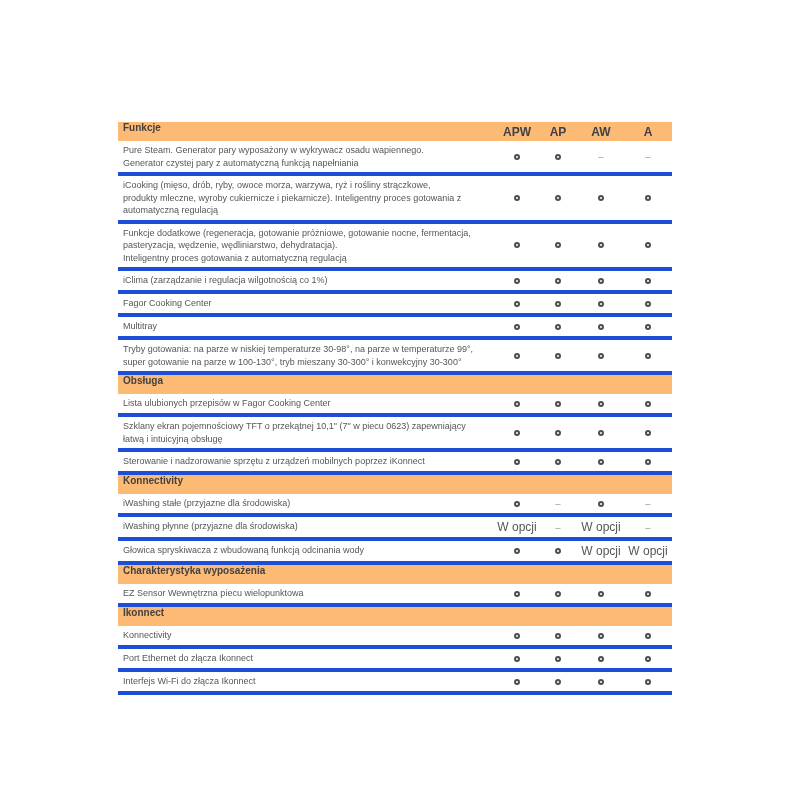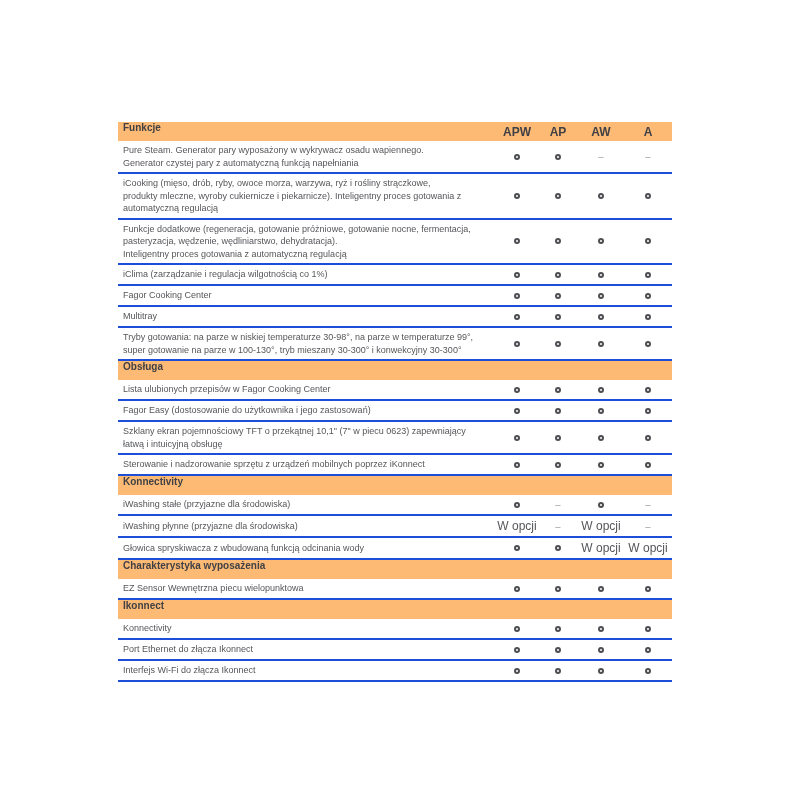--- a/index.html
+++ b/index.html
@@ -16,22 +16,22 @@
   .bar{
     display:flex;align-items:flex-start;
     background:#fdba74;
     min-height:19px;
   }
   .bar-title{
     flex:1;padding-left:5px;
     font-weight:bold;font-size:10px;color:#414145;
   }
   .row{
-    display:flex;align-items:center;
-    border-bottom:2px solid #1d4ed8;
+    display:flex;
+    border-bottom:4px solid #1d4ed8;
     padding:3px 0;
     min-height:13px;
   }
   .label{
     flex:1;padding-left:5px;padding-right:4px;
     font-size:9px;line-height:12.5px;
     white-space:pre-line;
   }
   .vcell{
     display:flex;align-items:center;justify-content:center;
@@ -191,35 +191,20 @@
           <span class="dot"></span>
         </div>
         <div class="vcell c2">
           <span class="dot"></span>
         </div>
         <div class="vcell c3">
           <span class="dot"></span>
         </div>
       </div>
       <div class="row">
-        <div class="label">Fagor Easy (dostosowanie do użytkownika i jego zastosowań)</div>
-        <div class="vcell c0">
-          <span class="dot"></span>
-        </div>
-        <div class="vcell c1">
-          <span class="dot"></span>
-        </div>
-        <div class="vcell c2">
-          <span class="dot"></span>
-        </div>
-        <div class="vcell c3">
-          <span class="dot"></span>
-        </div>
-      </div>
-      <div class="row">
         <div class="label">Szklany ekran pojemnościowy TFT o przekątnej 10,1" (7" w piecu 0623) zapewniający
 łatwą i intuicyjną obsługę</div>
         <div class="vcell c0">
           <span class="dot"></span>
         </div>
         <div class="vcell c1">
           <span class="dot"></span>
         </div>
         <div class="vcell c2">
           <span class="dot"></span>

